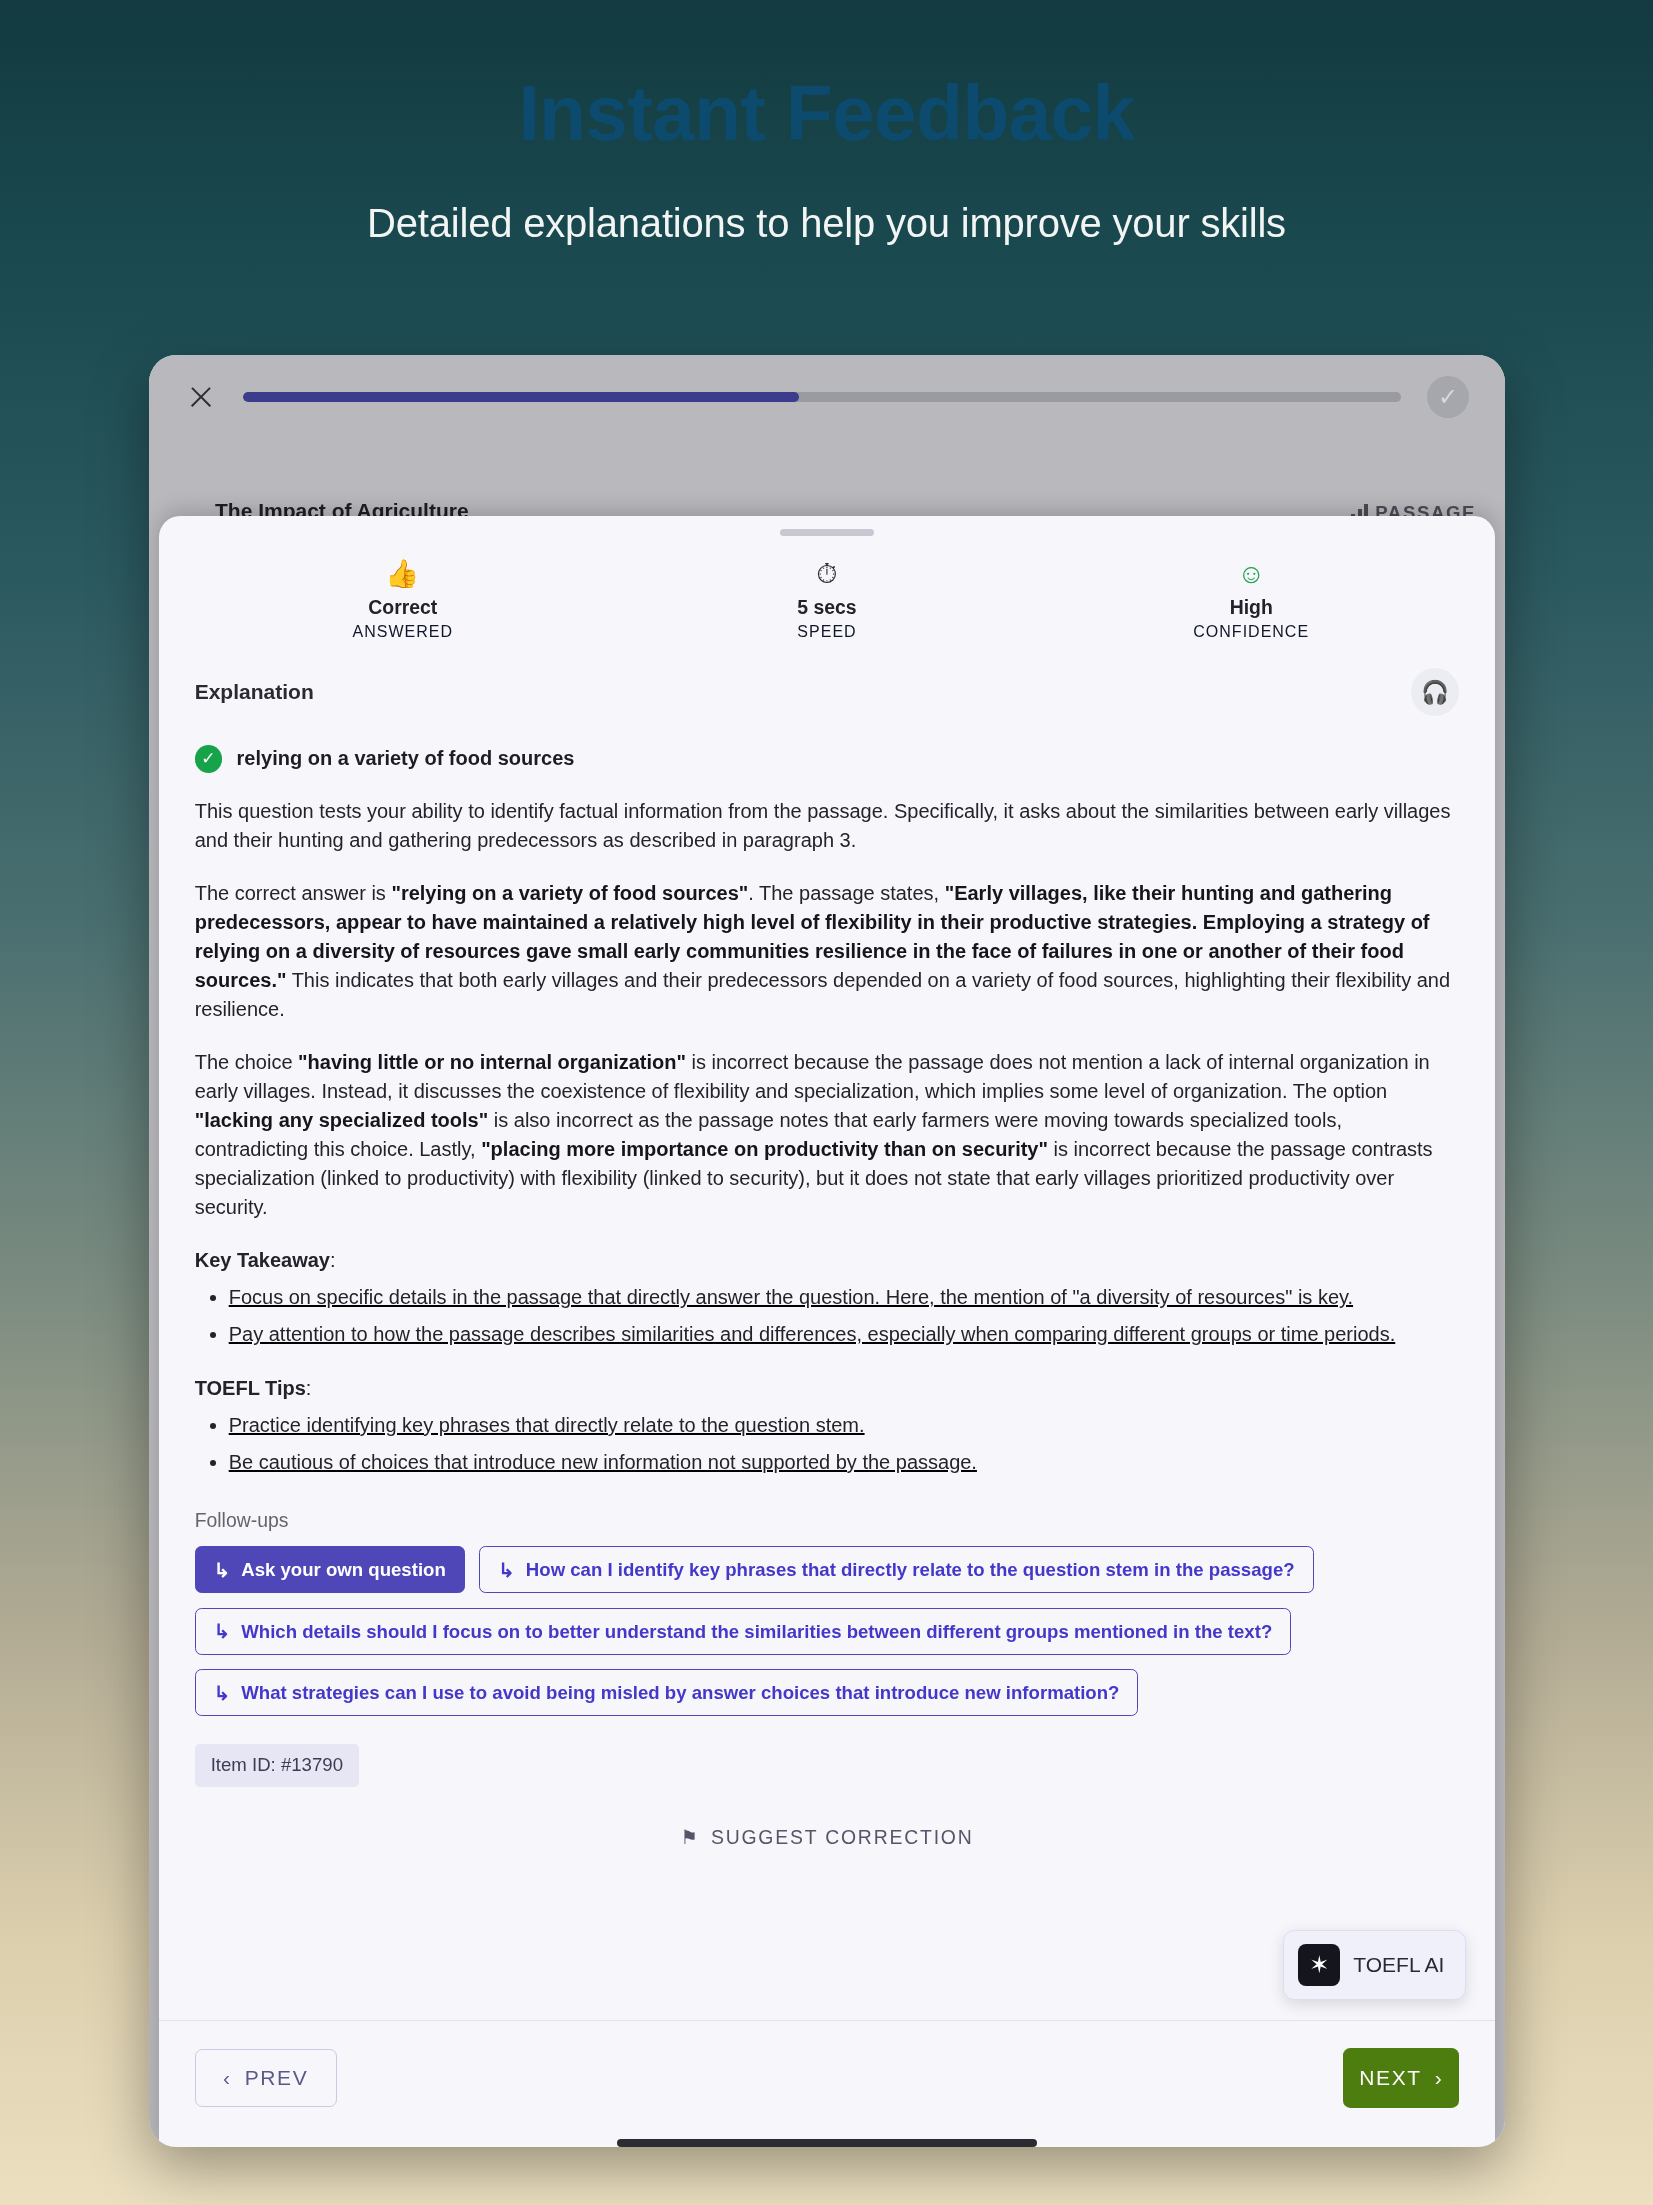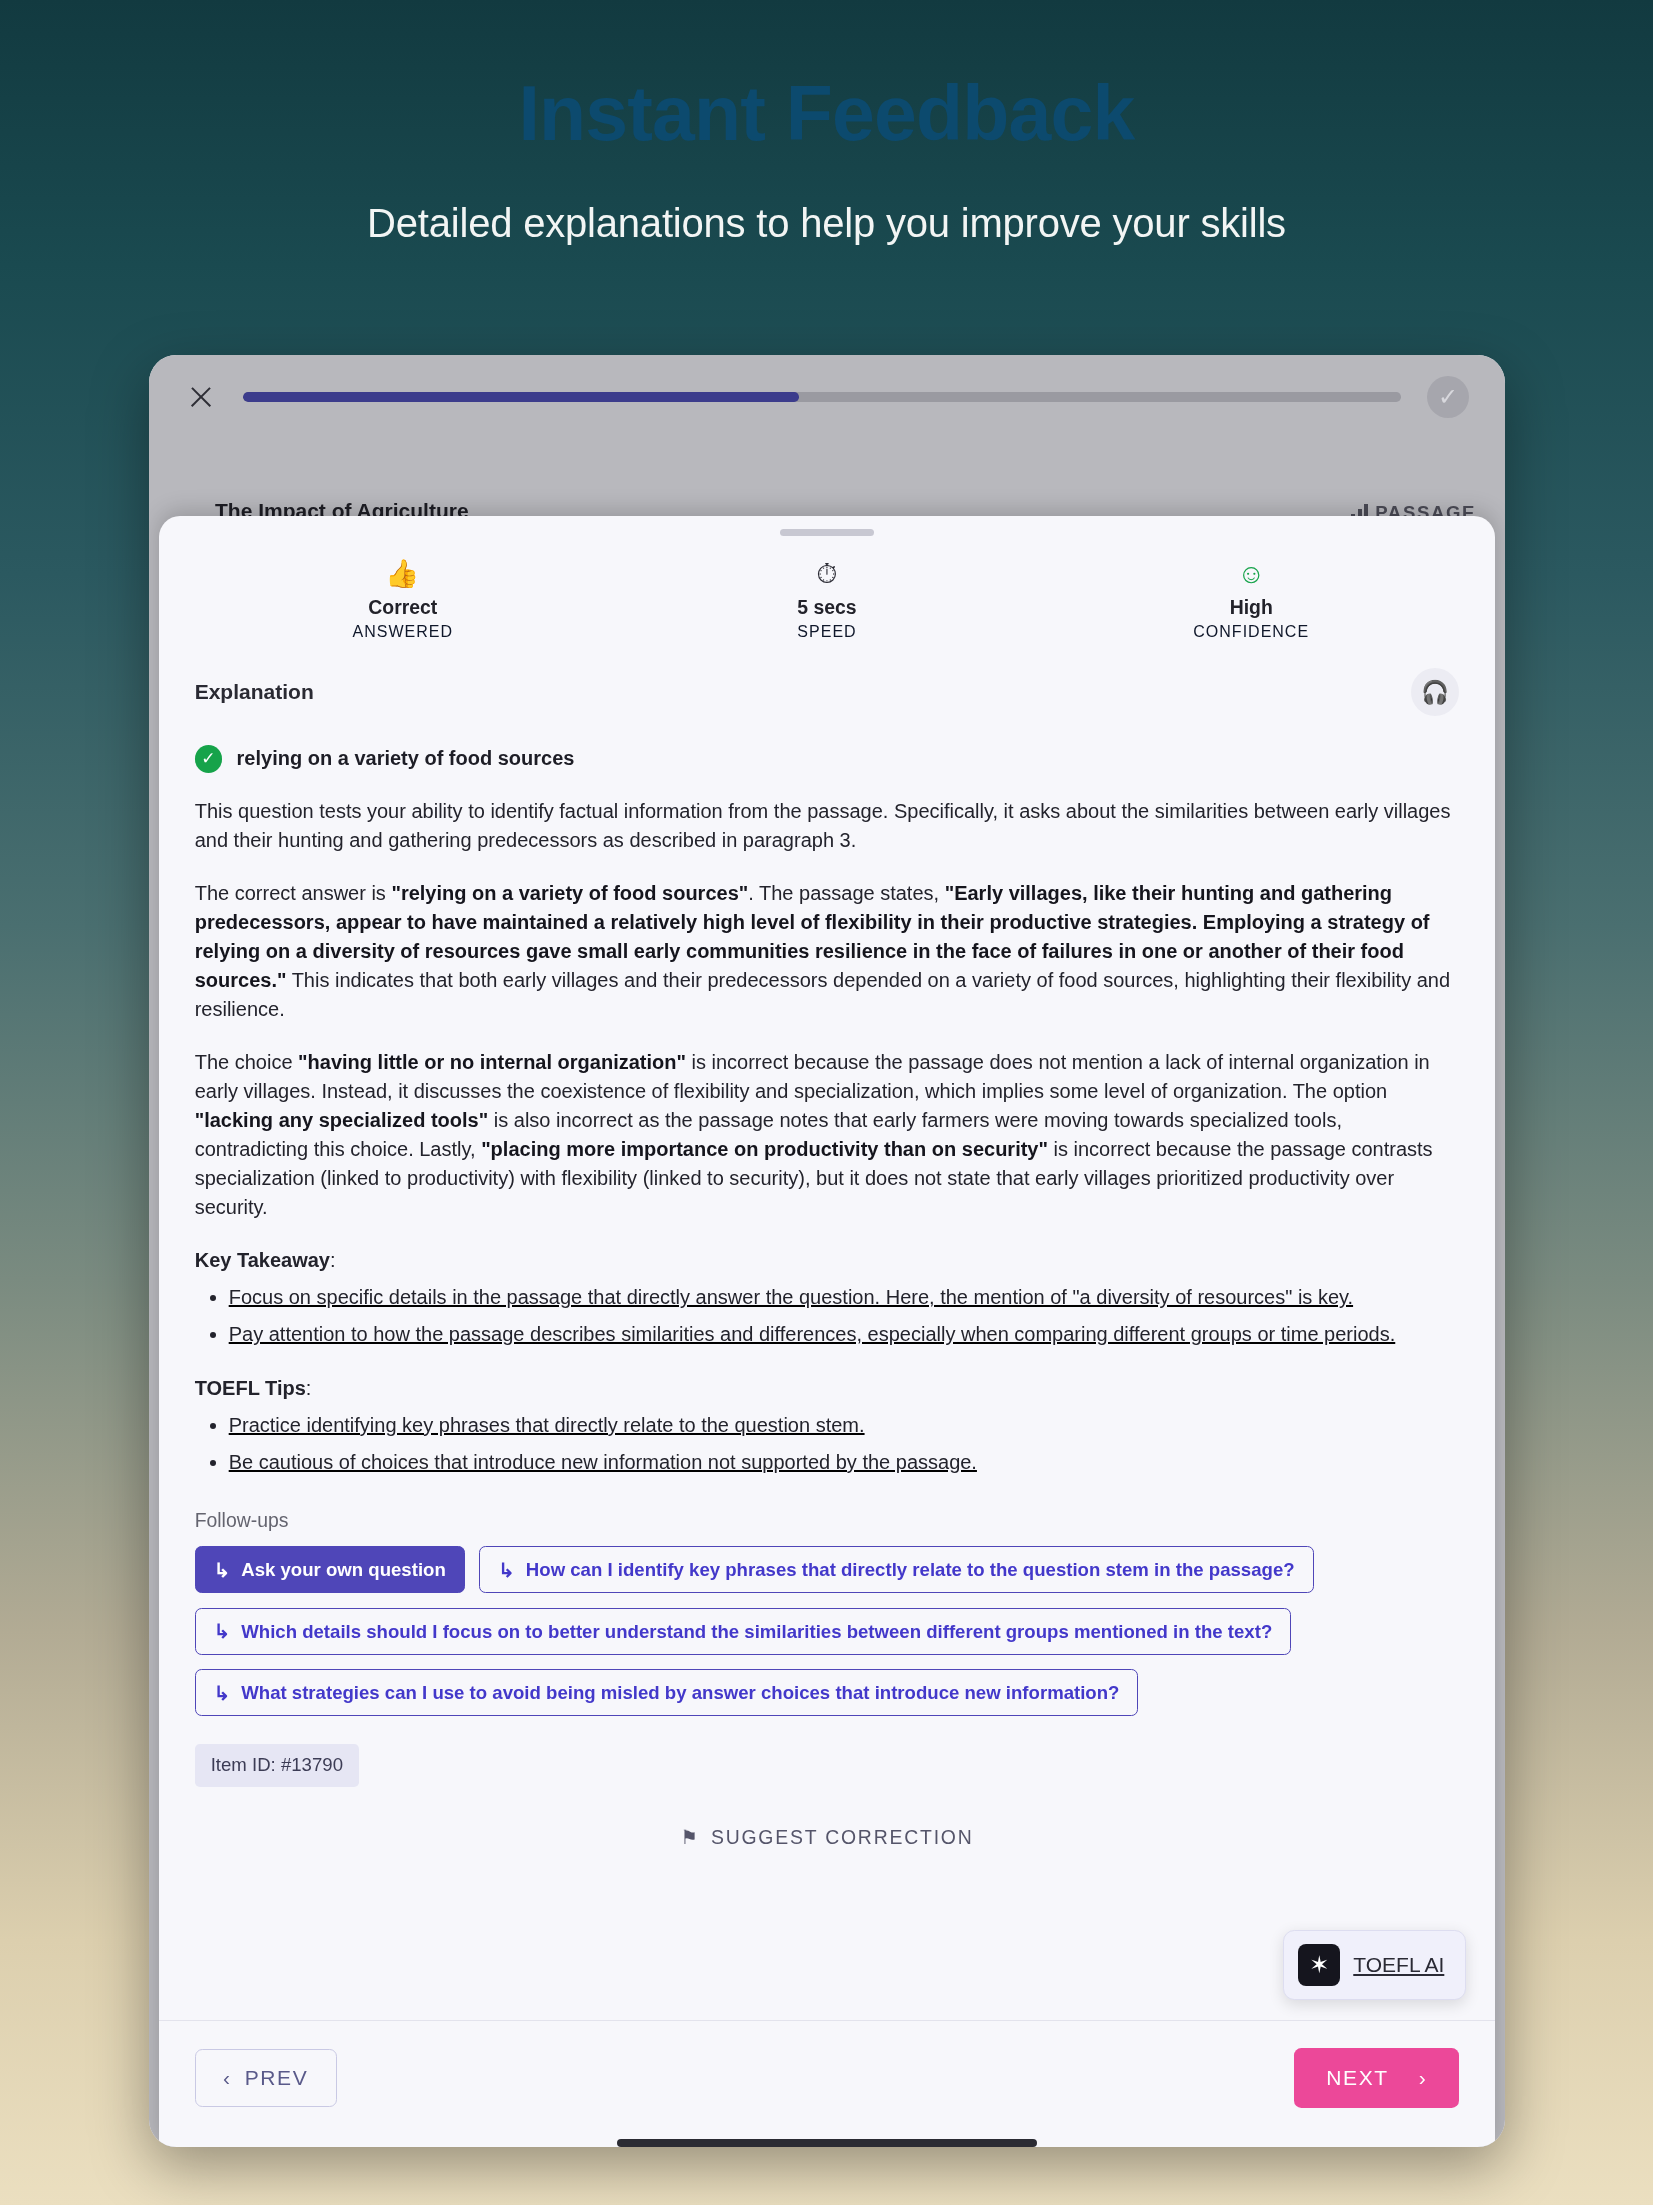--- a/index.html
+++ b/index.html
@@ -359,21 +359,20 @@
     background: #15151e;
     color: #ffffff;
     display: flex;
     align-items: center;
     justify-content: center;
     font-size: 24px;
   }
   .ai-pill .label {
     font-size: 21px;
     color: #2a2a35;
-    text-decoration: underline;
   }
 
   
   .sheet-footer {
     flex: 0 0 auto;
     border-top: 1.6px solid #e3e3ec;
     background: #f7f7fb;
     padding: 27.4px 36px 18px 36px;
     display: flex;
     align-items: center;
@@ -389,25 +388,25 @@
     background: #f7f7fb;
     color: #5a5a8a;
     font-size: 21px;
     letter-spacing: 1.6px;
     cursor: pointer;
     font-family: inherit;
   }
   .btn-next {
     display: inline-flex;
     align-items: center;
-    gap: 30px;
+    gap: 13px;
     border: none;
     border-radius: 7.3px;
-    padding: 18px 32px;
-    background: #ec4899;
+    padding: 18px 16px;
+    background: #4d7c0f;
     color: #ffffff;
     font-size: 21px;
     letter-spacing: 1.6px;
     cursor: pointer;
     font-family: inherit;
   }
   .home-indicator {
     width: 420px; height: 8px;
     border-radius: 4.8px;
     background: #2b2b33;

